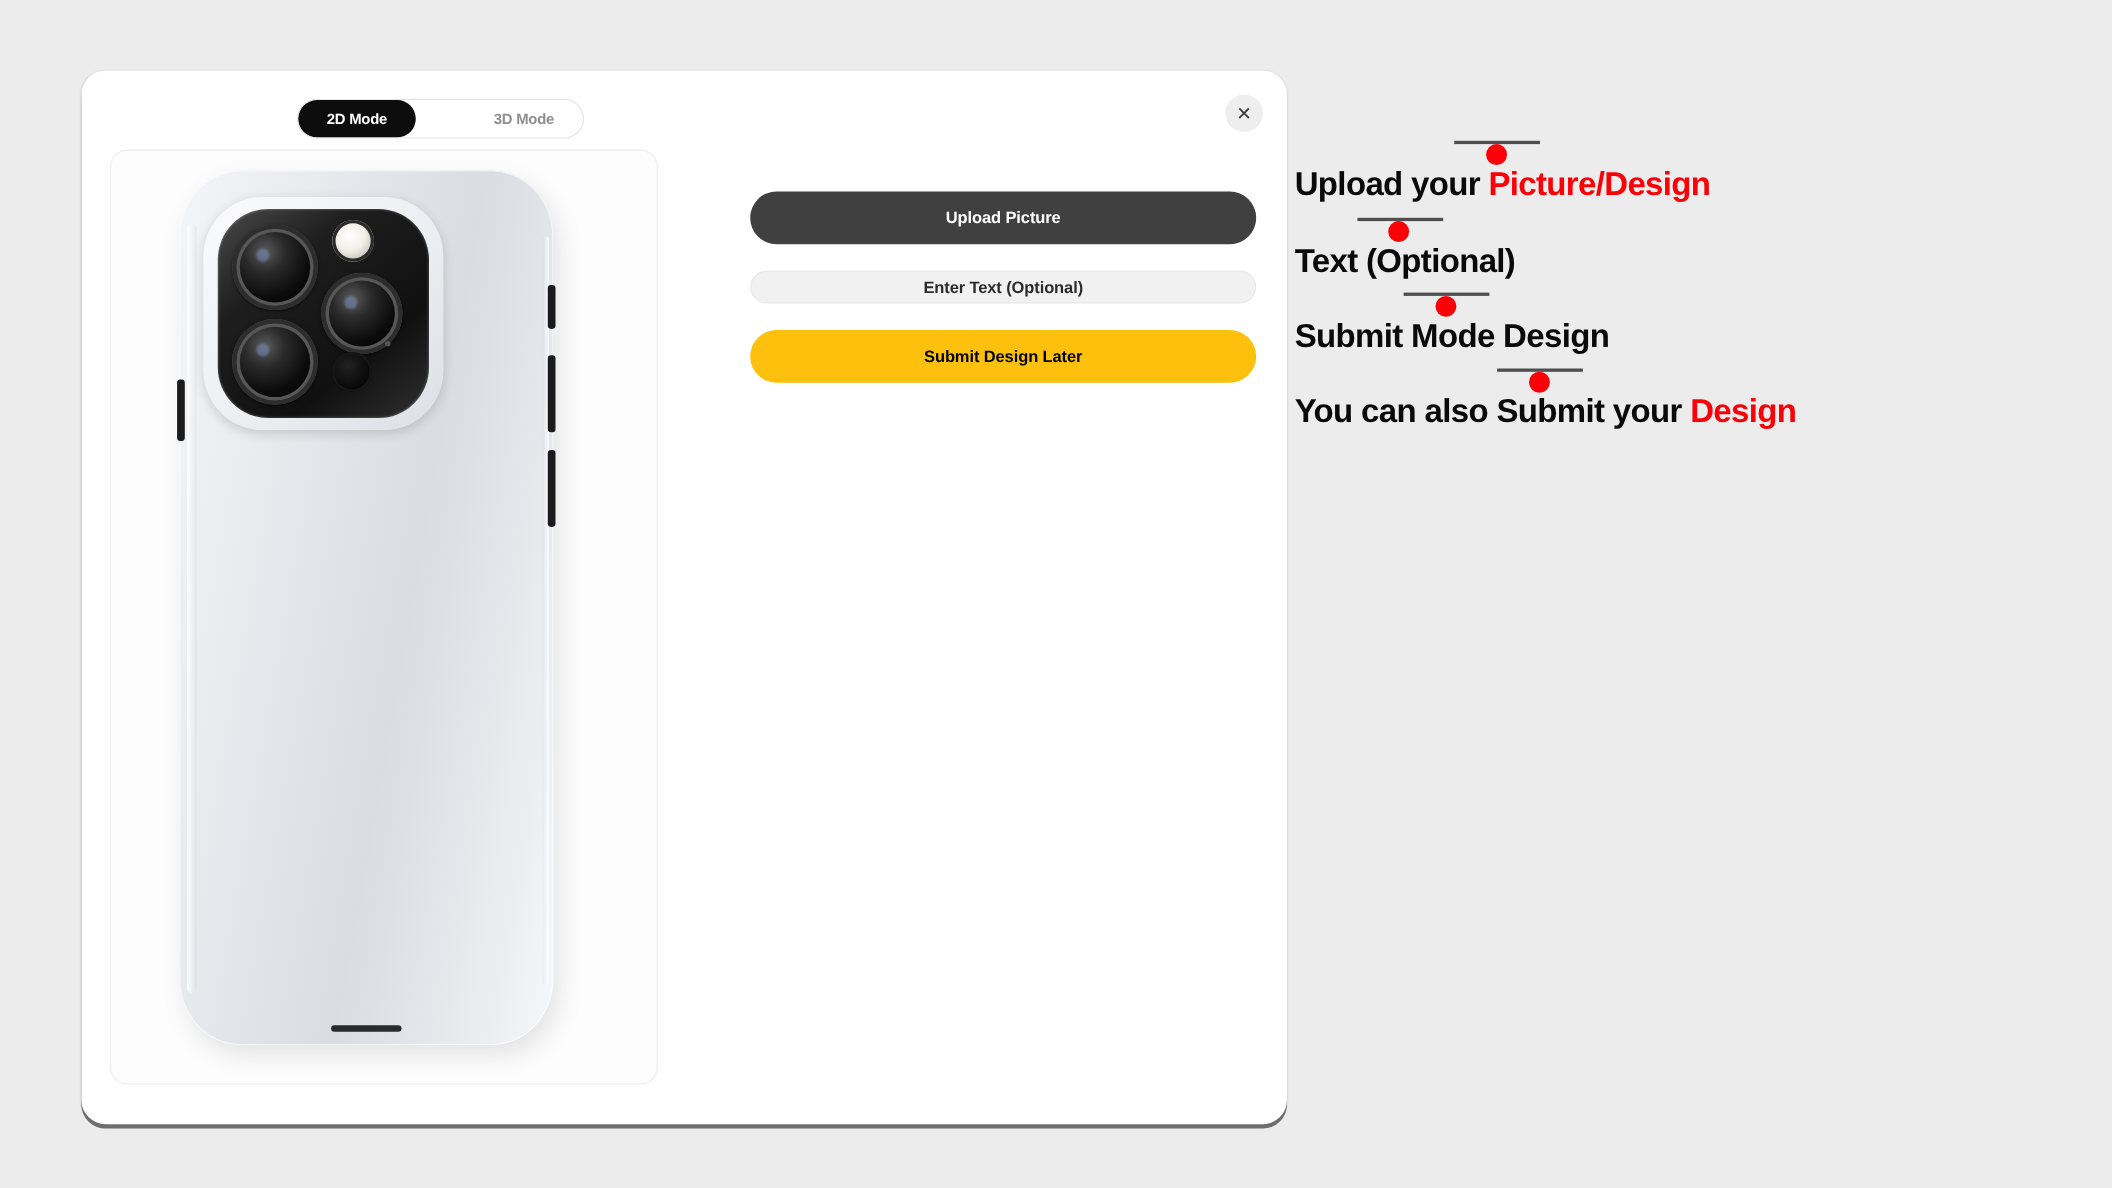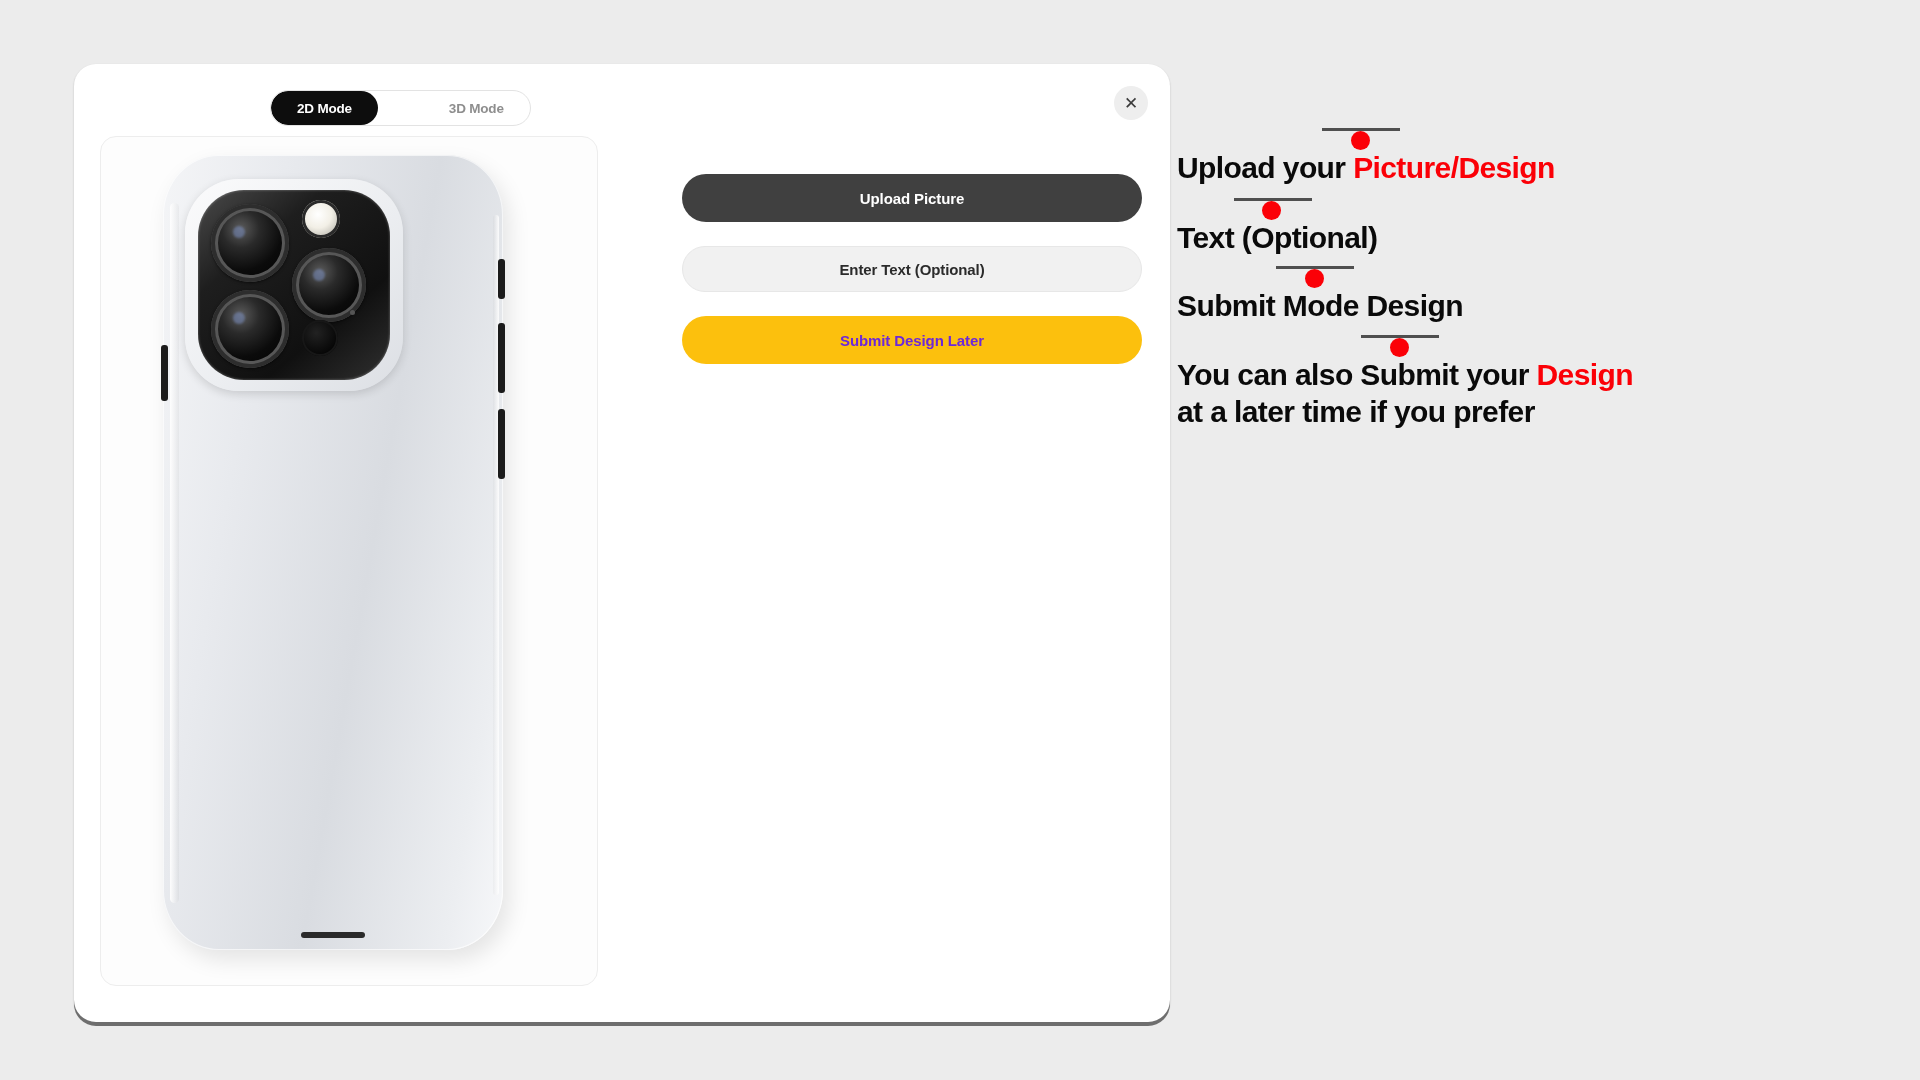--- a/index.html
+++ b/index.html
@@ -217,35 +217,35 @@
   
   .controls {
     position: absolute;
     left: 608px;
     top: 110px;
     width: 460px;
   }
   .ctl {
     display: block;
     width: 100%;
-    height: 46px;
+    height: 30px;
     border-radius: 26px;
     border: none;
     font-family: "Liberation Sans", sans-serif;
     font-size: 15px;
     font-weight: bold;
     letter-spacing: -0.1px;
     text-align: center;
     cursor: pointer;
     margin-bottom: 24px;
   }
   .ctl-upload { background: #404040; color: #ffffff; height: 48px; }
   .ctl-text   { background: #f1f1f1; color: #2b2b2b; border: 1px solid #e7e7e7; }
   .ctl-submit { background: #25a244; color: #ffffff; }
-  .ctl-later  { background: #fcc00d; color: #6d28d9; height: 48px; }
+  .ctl-later  { background: #fcc00d; color: #000000; height: 48px; }
 
   
   .annotations {
     position: absolute;
     left: 1168px;
     top: 0;
     width: 752px;
     height: 1080px;
   }
   .anno {
@@ -355,16 +355,15 @@
     <div class="anno-text">
       <span>Submit Mode Design</span>
     </div>
   </div>
 
   <div class="anno anno-d anno-2lines">
     <div class="anno-line"></div>
     <div class="anno-dot"></div>
     <div class="anno-text">
       <span>You can also Submit your </span><span class="hl">Design</span><br>
-      <span>at a later time if you prefer</span>
     </div>
   </div>
 </div>
 
 </body></html>

